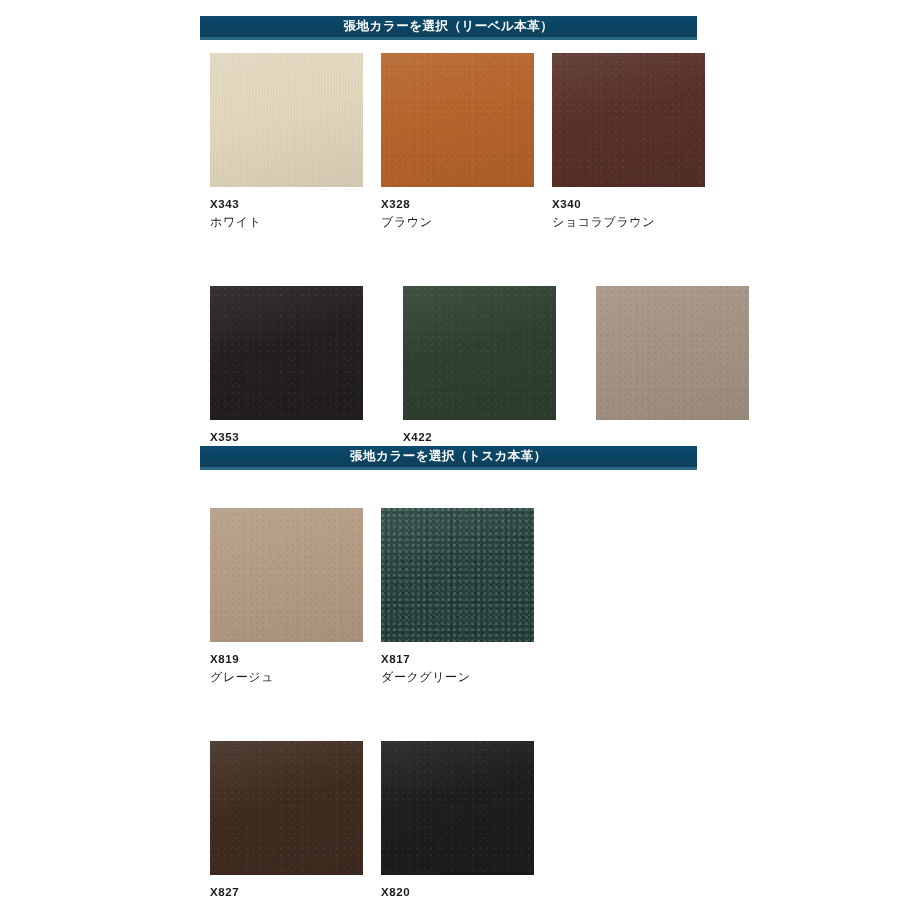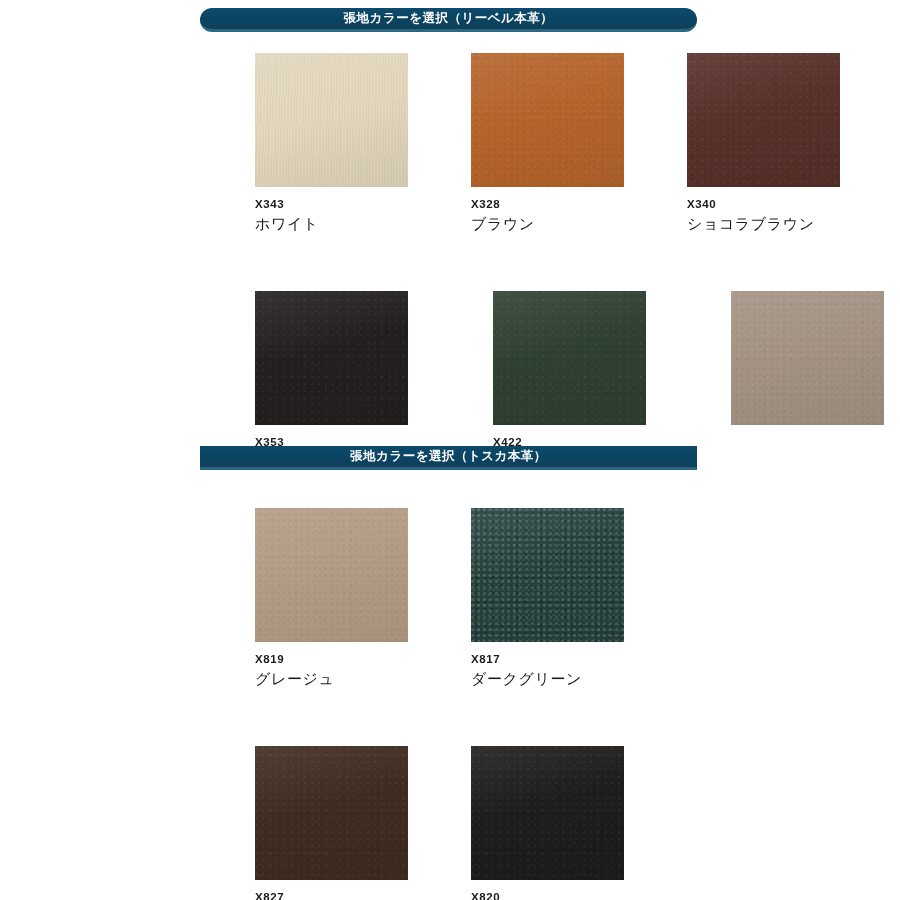--- a/index.html
+++ b/index.html
@@ -50,21 +50,20 @@
     width: 495px;
   }
   .swatch-row {
     display: flex;
     gap: 18px;
     margin-bottom: 0;
   }
   .swatch-cell {
     width: 153px;
     box-sizing: border-box;
-    margin-left: 45px;
   }
   .swatch-chip {
     width: 153px;
     height: 134px;
     position: relative;
     overflow: hidden;
     background-color: #cccccc;
   }
   .swatch-chip .grain {
     position: absolute;
@@ -102,31 +101,31 @@
     padding-top: 9px;
     line-height: 1.5;
   }
   .swatch-code {
     font-size: 11.5px;
     font-weight: bold;
     color: #1a1a1a;
     letter-spacing: 0.6px;
   }
   .swatch-name {
-    font-size: 15px;
+    font-size: 12px;
     color: #1a1a1a;
     letter-spacing: 0.6px;
   }
 </style>
 </head>
 <body>
 
 <div class="page">
 
-  <div class="section-header" style="top:8px;border-radius:12px;">
+  <div class="section-header" style="top:16px;">
     <span class="bar-title">張地カラーを選択（リーベル本革）</span>
   </div>
 
   <div class="swatch-grid" style="top:53px;">
 
     <div class="swatch-row">
       <div class="swatch-cell">
         <div class="swatch-chip fibrous" style="background-color:#e3d7bd;">
           <div class="grain"></div>
           <div class="sheen"></div>

